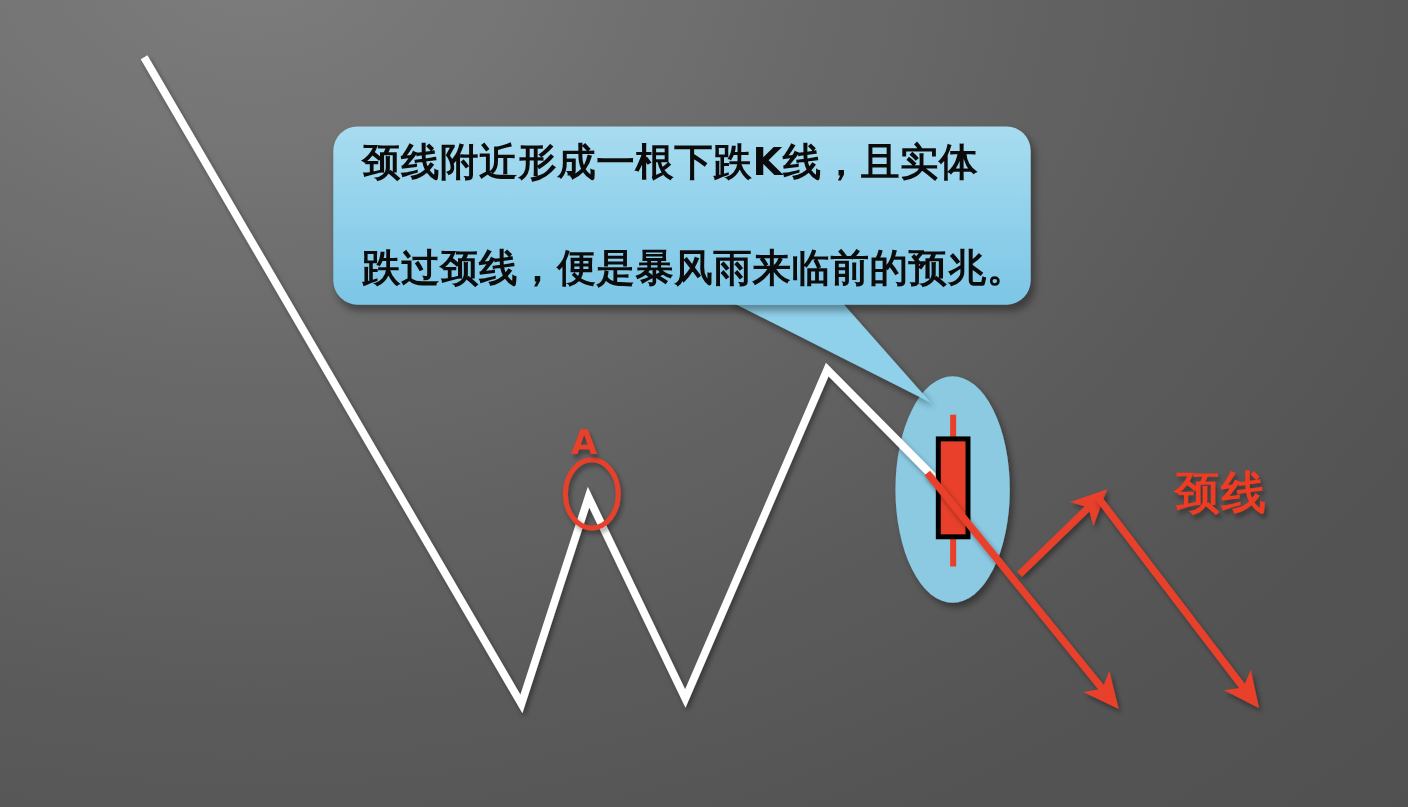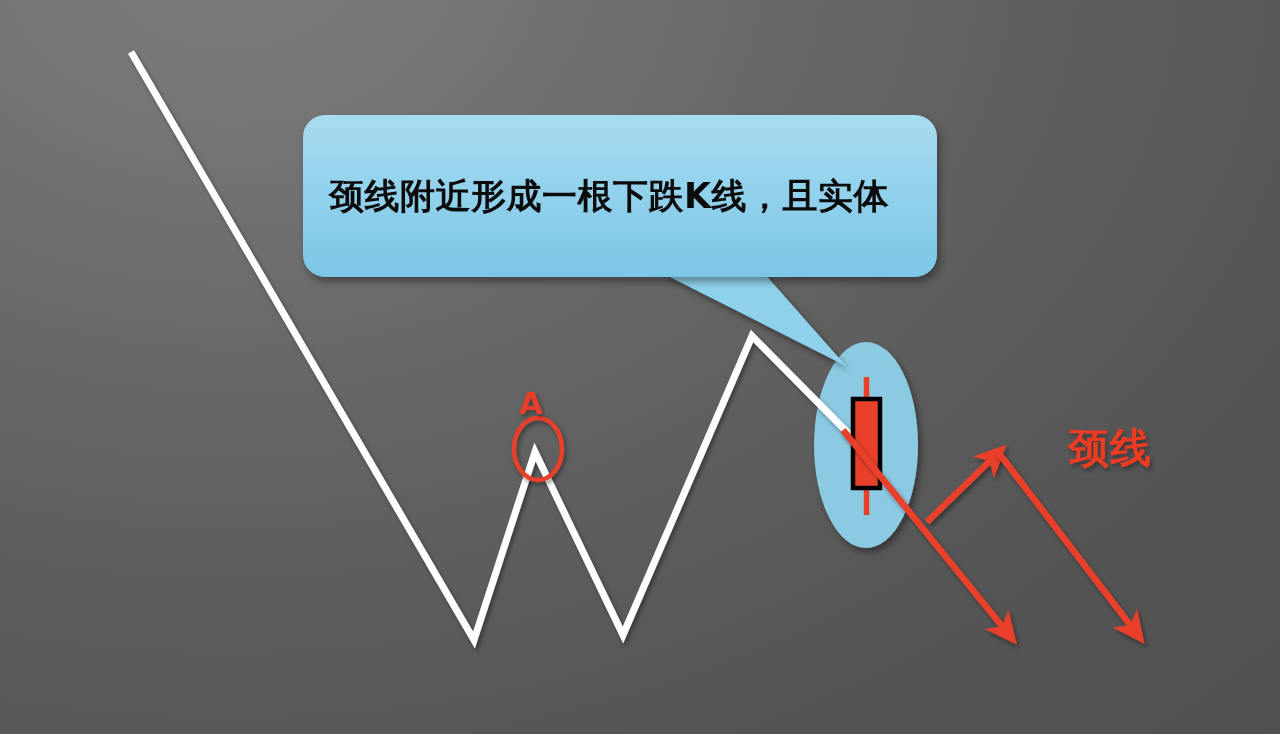--- a/index.html
+++ b/index.html
@@ -109,19 +109,20 @@
     <line x1="866.5" y1="486" x2="866.5" y2="515" stroke="#e8402a" stroke-width="5.5"></line>
     <rect x="853" y="399" width="27" height="89" fill="#e8402a" stroke="#000000" stroke-width="4.5"></rect>
 
     <line x1="843" y1="430" x2="1006" y2="631" stroke="#e8402a" stroke-width="6.5" marker-end="url(#arrowhead)" filter="url(#lineshadow)"></line>
     <line x1="927" y1="522" x2="994" y2="457" stroke="#e8402a" stroke-width="6.5" marker-end="url(#arrowhead)" filter="url(#lineshadow)"></line>
     <line x1="998" y1="452" x2="1134" y2="630" stroke="#e8402a" stroke-width="6.5" marker-end="url(#arrowhead)" filter="url(#lineshadow)"></line>
   </svg>
 
   <div class="callout-box">
     <div class="callout-line">颈线附近形成一根下跌K线，且实体</div>
+    <div class="callout-line">跌过颈线，便是暴风雨来临前的预兆。</div>
   </div>
 
   <div class="neckline-label">颈线</div>
 
   <div class="point-label-a">A</div>
 
 </div>
 
 </body></html>

